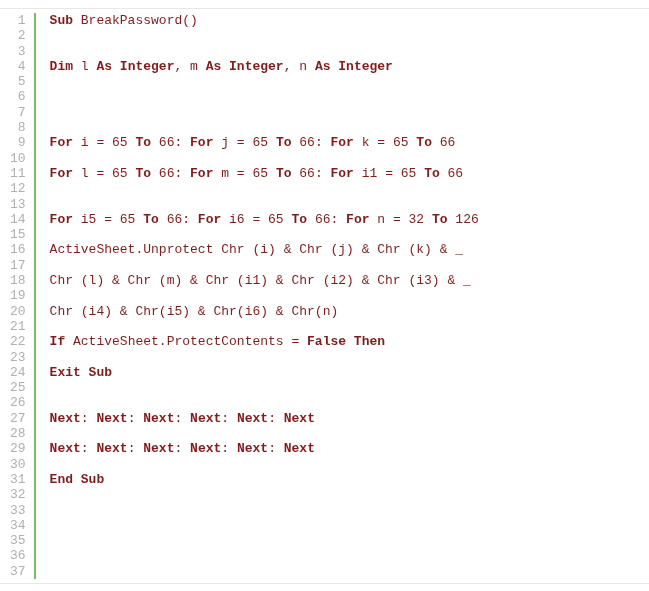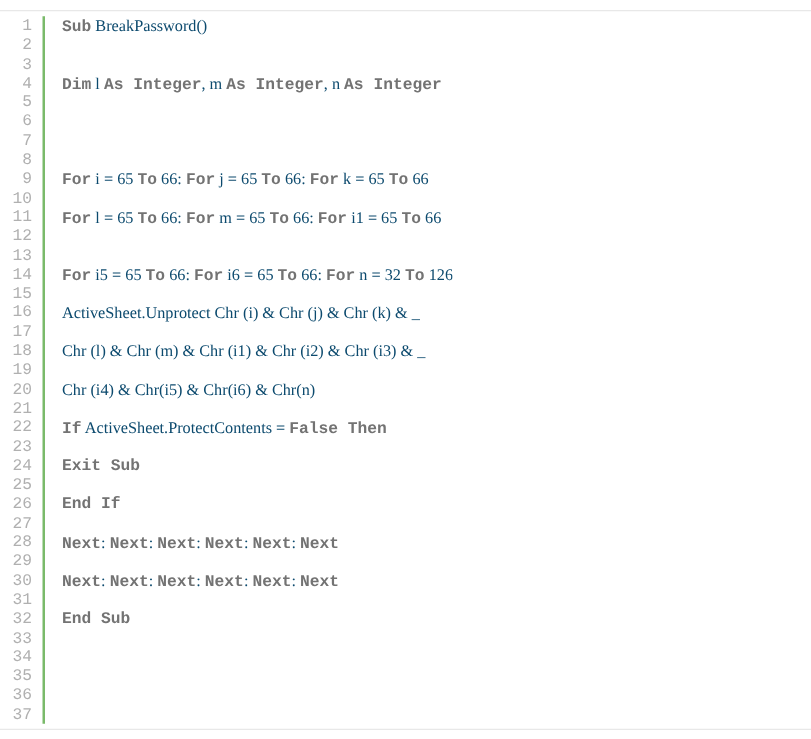--- a/index.html
+++ b/index.html
@@ -39,22 +39,22 @@
     .code {
       padding-left: 14px;
       overflow: hidden;
     }
     .code-line {
       height: 15.3px;
       line-height: 15.3px;
       white-space: pre;
       color: #333333;
     }
-    .kw { color: #737373; font-weight: bold; }
-    .ident { color: #0c4a6e; font-family: Liberation Serif, serif; }
+    .kw { color: #7f1d1d; font-weight: bold; }
+    .ident { color: #7f1d1d; }
   </style>
 </head>
 <body>
 
 <div class="code-container">
   <div class="gutter" id="gutter">
       <div class="gutter-line">1</div>
       <div class="gutter-line">2</div>
       <div class="gutter-line">3</div>
       <div class="gutter-line">4</div>
@@ -112,21 +112,20 @@
       <div class="code-line"><span class="ident">ActiveSheet.Unprotect Chr (i) &amp; Chr (j) &amp; Chr (k) &amp; _</span></div>
       <div class="code-line"></div>
       <div class="code-line"><span class="ident">Chr (l) &amp; Chr (m) &amp; Chr (i1) &amp; Chr (i2) &amp; Chr (i3) &amp; _</span></div>
       <div class="code-line"></div>
       <div class="code-line"><span class="ident">Chr (i4) &amp; Chr(i5) &amp; Chr(i6) &amp; Chr(n)</span></div>
       <div class="code-line"></div>
       <div class="code-line"><span class="kw">If</span><span class="ident"> ActiveSheet.ProtectContents = </span><span class="kw">False Then</span></div>
       <div class="code-line"></div>
       <div class="code-line"><span class="kw">Exit Sub</span></div>
       <div class="code-line"></div>
-      <div class="code-line"><span class="kw">End If</span></div>
       <div class="code-line"></div>
       <div class="code-line"><span class="kw">Next</span><span class="ident">: </span><span class="kw">Next</span><span class="ident">: </span><span class="kw">Next</span><span class="ident">: </span><span class="kw">Next</span><span class="ident">: </span><span class="kw">Next</span><span class="ident">: </span><span class="kw">Next</span></div>
       <div class="code-line"></div>
       <div class="code-line"><span class="kw">Next</span><span class="ident">: </span><span class="kw">Next</span><span class="ident">: </span><span class="kw">Next</span><span class="ident">: </span><span class="kw">Next</span><span class="ident">: </span><span class="kw">Next</span><span class="ident">: </span><span class="kw">Next</span></div>
       <div class="code-line"></div>
       <div class="code-line"><span class="kw">End Sub</span></div>
     </div>
 </div>
 
 </body></html>

